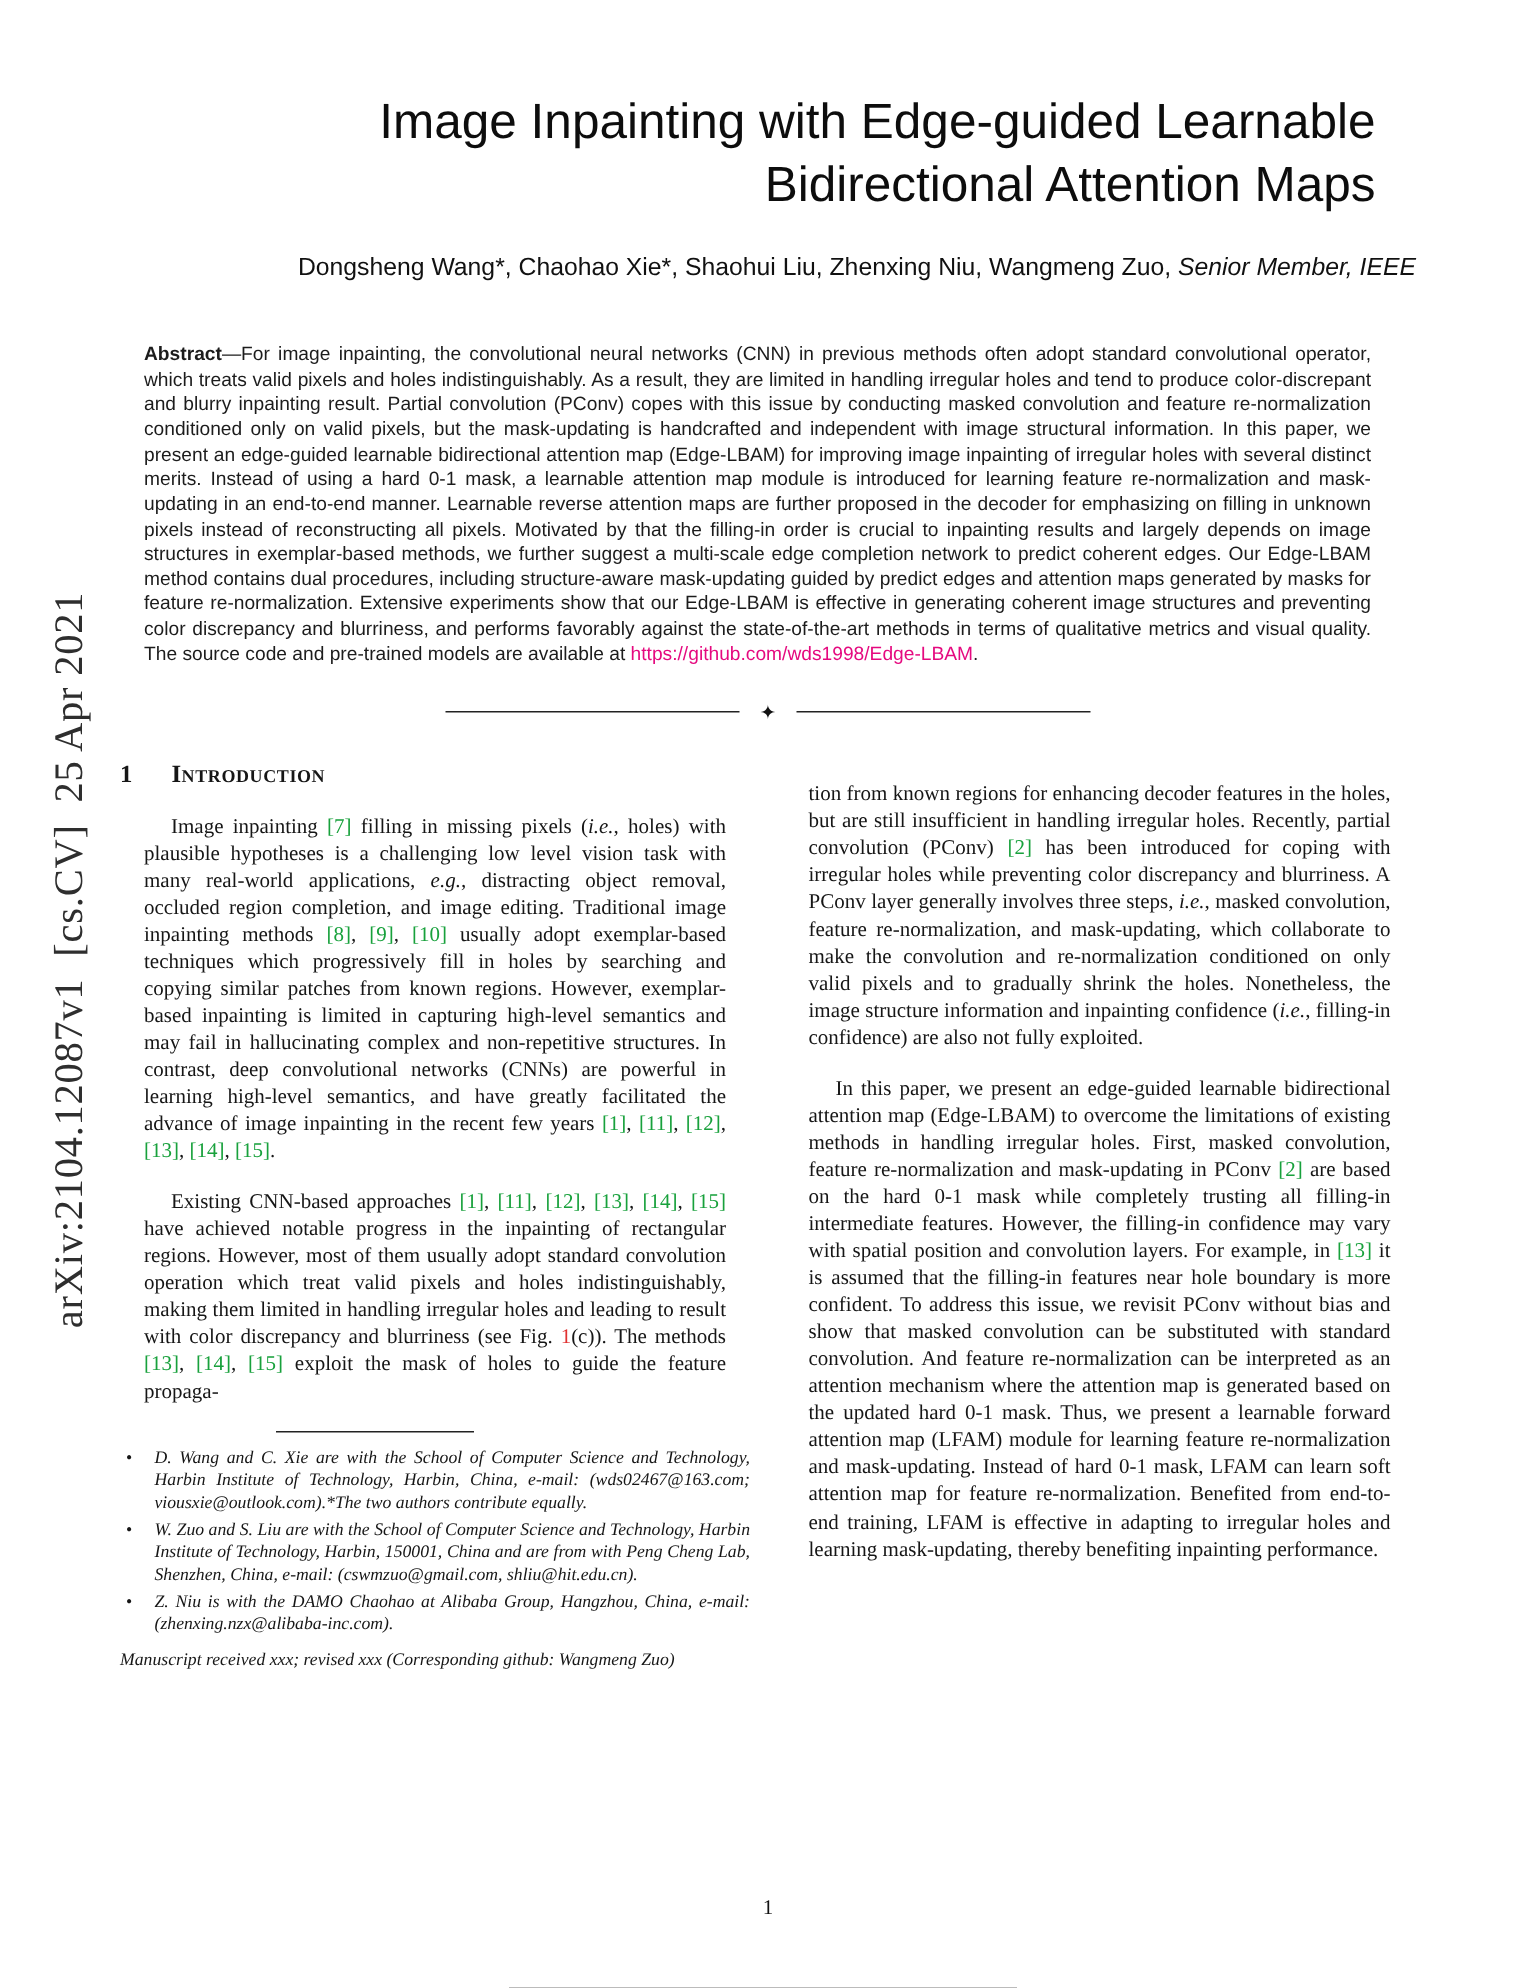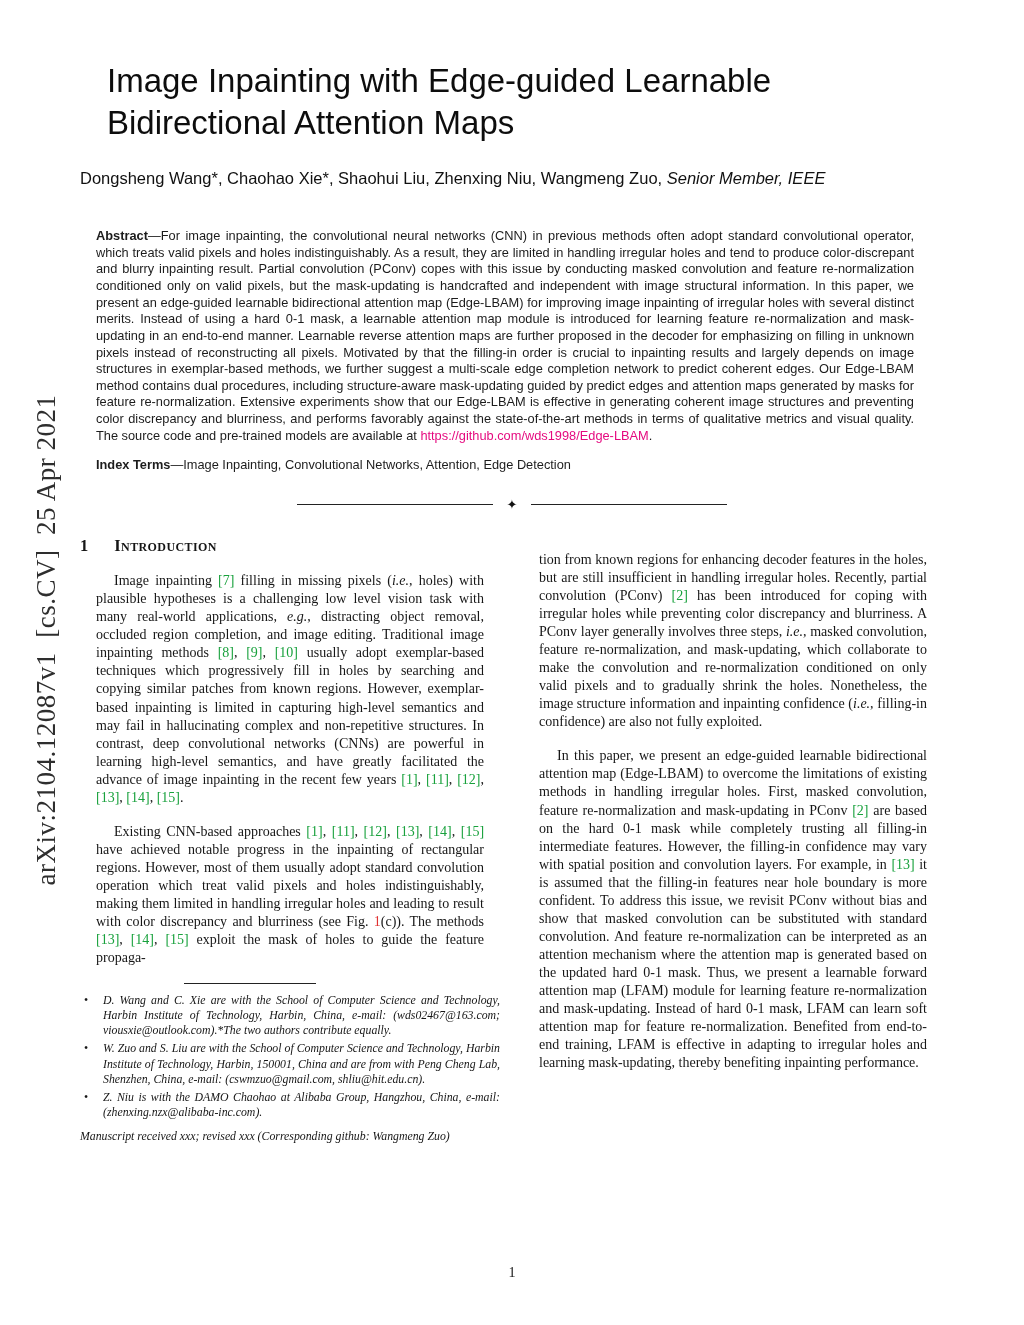--- a/index.html
+++ b/index.html
@@ -25,27 +25,27 @@
     letter-spacing:0.5px;
     color:#2e2e2e;
     font-family:"Liberation Serif", serif;
   }
   .content { margin:0 80px; }
   .paper-title {
     font-family:"Liberation Sans", sans-serif;
     font-weight:normal;
     font-size:33px;
     line-height:1.26;
-    text-align:left;
+    text-align:right;
     max-width:810px;
     margin:0 auto;
     color:#0d0d0d;
   }
   .authors {
-    text-align:left;
+    text-align:right;
     font-family:"Liberation Sans", sans-serif;
     font-size:16.5px;
     margin-top:26px;
     color:#111;
   }
   .authors i { font-style:italic; }
   .abstract-block {
     margin:40px 30px 0 16px;
     font-family:"Liberation Sans", sans-serif;
     font-size:12.8px;
@@ -119,21 +119,20 @@
   <div class="content">
 
     <h1 class="paper-title">Image Inpainting with Edge-guided Learnable Bidirectional Attention Maps</h1>
 
     <div class="authors">
       <span>Dongsheng Wang*, Chaohao Xie*, Shaohui Liu, Zhenxing Niu, Wangmeng Zuo, </span><i>Senior Member, IEEE</i>
     </div>
 
     <div class="abstract-block">
       <p style="margin:0"><span class="b">Abstract</span><span>—For image inpainting, the convolutional neural networks (CNN) in previous methods often adopt standard convolutional operator, which treats valid pixels and holes indistinguishably. As a result, they are limited in handling irregular holes and tend to produce color-discrepant and blurry inpainting result. Partial convolution (PConv) copes with this issue by conducting masked convolution and feature re-normalization conditioned only on valid pixels, but the mask-updating is handcrafted and independent with image structural information. In this paper, we present an edge-guided learnable bidirectional attention map (Edge-LBAM) for improving image inpainting of irregular holes with several distinct merits. Instead of using a hard 0-1 mask, a learnable attention map module is introduced for learning feature re-normalization and mask-updating in an end-to-end manner. Learnable reverse attention maps are further proposed in the decoder for emphasizing on filling in unknown pixels instead of reconstructing all pixels. Motivated by that the filling-in order is crucial to inpainting results and largely depends on image structures in exemplar-based methods, we further suggest a multi-scale edge completion network to predict coherent edges. Our Edge-LBAM method contains dual procedures, including structure-aware mask-updating guided by predict edges and attention maps generated by masks for feature re-normalization. Extensive experiments show that our Edge-LBAM is effective in generating coherent image structures and preventing color discrepancy and blurriness, and performs favorably against the state-of-the-art methods in terms of qualitative metrics and visual quality. The source code and pre-trained models are available at <span class="url">https://github.com/wds1998/Edge-LBAM</span>.</span></p>
-      <p class="index-terms" style="margin-bottom:0"><span class="b">Index Terms</span><span>—Image Inpainting, Convolutional Networks, Attention, Edge Detection</span></p>
     </div>
 
     <div class="divider">
       <span class="line"></span>
       <span class="diamond">✦</span>
       <span class="line"></span>
     </div>
 
     <div class="columns">
 

